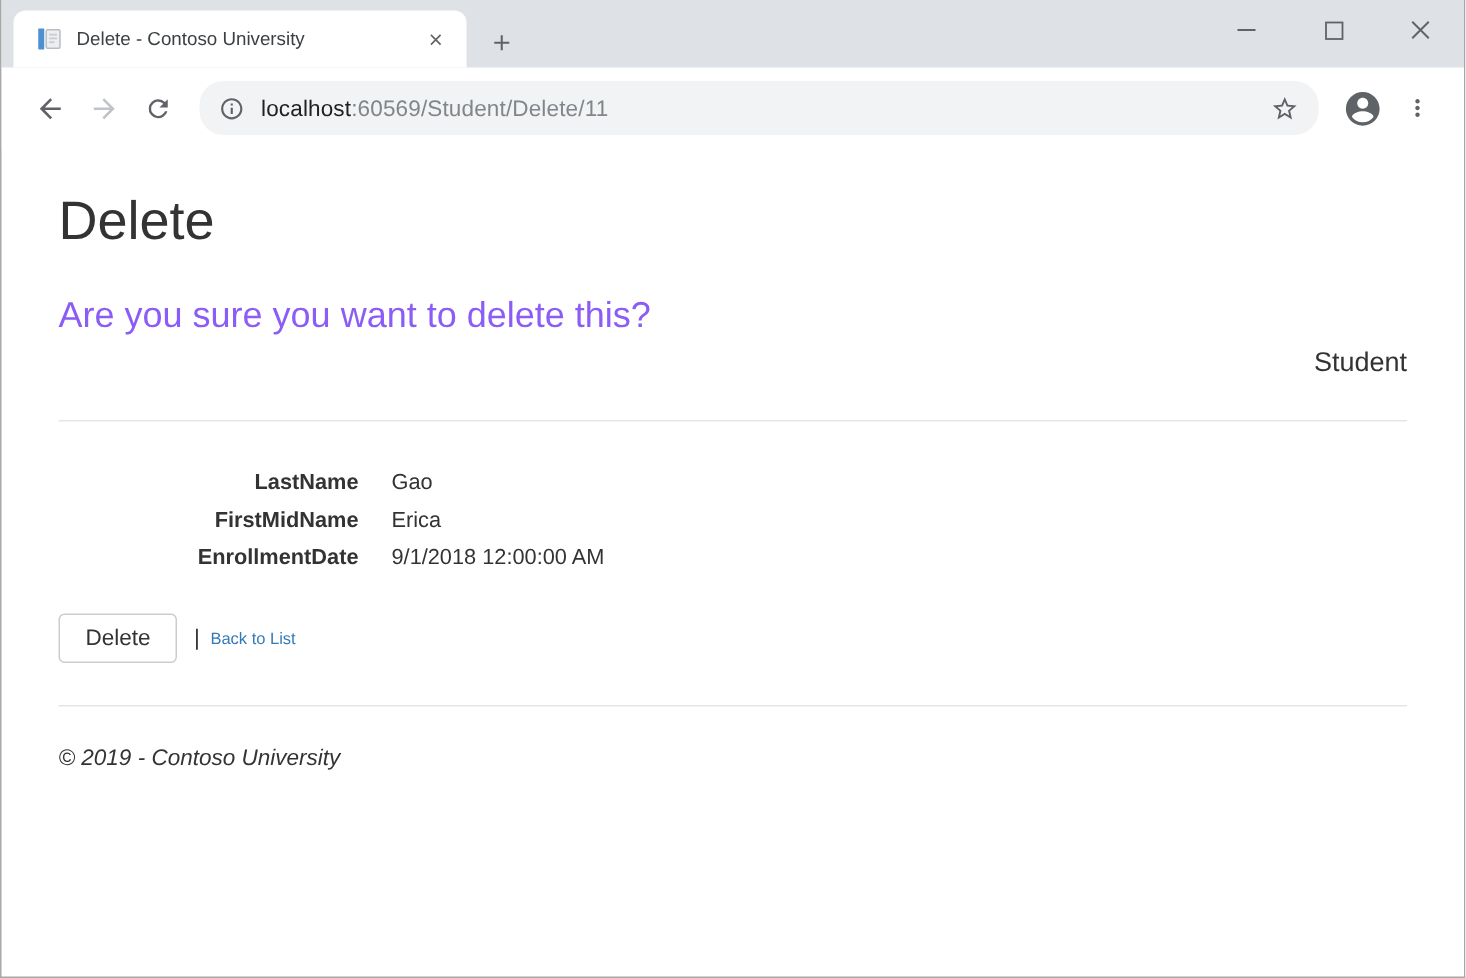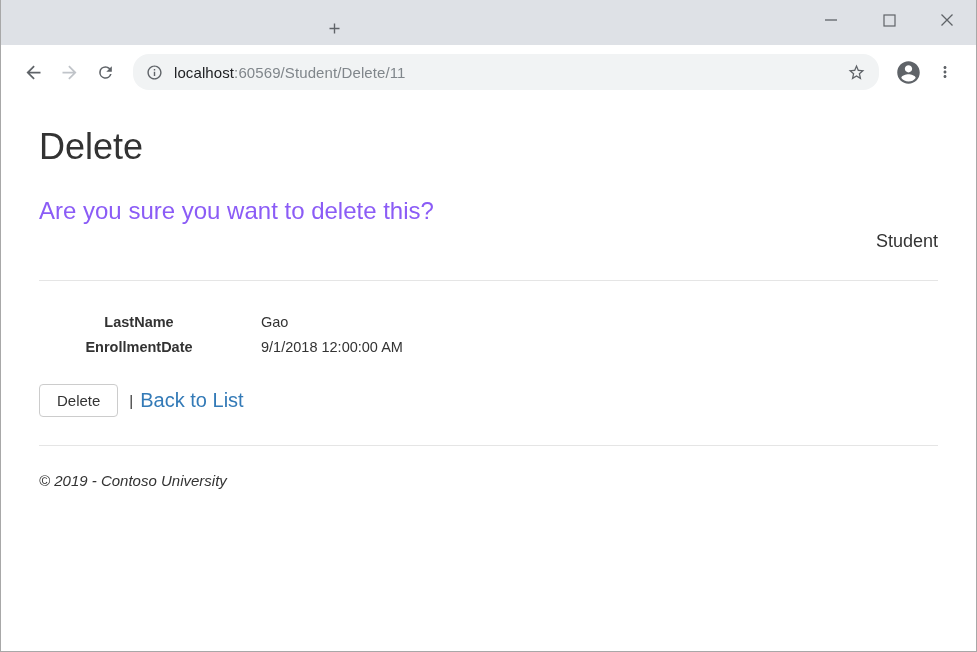--- a/index.html
+++ b/index.html
@@ -151,21 +151,21 @@
   }
   .content hr {
     border: 0;
     border-top: 1px solid #e5e5e5;
     margin-top: 28px;
   }
   .dl { margin-top: 29px; }
   .dl-row { display: flex; line-height: 25px; }
   .dl-label {
     width: 200px;
-    text-align: center;
+    text-align: right;
     font-weight: bold;
     font-size: 14.5px;
   }
   .dl-value { margin-left: 22px; font-size: 14.5px; }
 
   .actions {
     margin-top: 24px;
     display: flex;
     align-items: center;
   }
@@ -174,33 +174,50 @@
     font-size: 15px;
     color: #333;
     background: #fff;
     border: 1px solid #ccc;
     border-radius: 4px;
     padding: 7px 17px;
     cursor: pointer;
   }
   .sep { margin: 0 7px 0 11px; font-size: 15px; color: #333; }
   .back-link {
-    font-size: 20px;
+    font-size: 11px;
     color: #337ab7;
     text-decoration: none;
     cursor: pointer;
   }
   .footer-text { margin-top: 26px; font-size: 15px; color: #333; font-style: italic; }
 </style>
 </head>
 <body>
 
 <div class="window">
 
   <div class="tabstrip">
+    <div class="tab">
+      <span style="display:grid;place-items:center;">
+        <svg width="16" height="16" viewBox="0 0 16 16">
+          <rect x="0.5" y="1" width="4" height="14" rx="0.5" fill="#4d8fd1"></rect>
+          <rect x="5.8" y="1.8" width="9.2" height="12.4" rx="1" fill="#eceef0" stroke="#b9bdc3" stroke-width="1"></rect>
+          <rect x="7.8" y="4.5" width="5.2" height="1.2" fill="#c9cdd2"></rect>
+          <rect x="7.8" y="7" width="5.2" height="1.2" fill="#c9cdd2"></rect>
+          <rect x="7.8" y="9.5" width="3.4" height="1.2" fill="#c9cdd2"></rect>
+        </svg>
+      </span>
+      <span class="tab-title">Delete - Contoso University</span>
+      <span class="tab-close">
+        <svg width="11" height="11" viewBox="0 0 24 24" fill="none" stroke="#5f6368" stroke-width="2.4">
+          <path d="M5 5l14 14M19 5L5 19"></path>
+        </svg>
+      </span>
+    </div>
     <span class="new-tab" style="top:17px;">
       <svg width="15" height="15" viewBox="0 0 24 24" fill="none" stroke="#5f6368" stroke-width="2.2">
         <path d="M12 4v16M4 12h16"></path>
       </svg>
     </span>
     <div class="win-controls">
       <span class="win-btn">
         <svg width="14" height="14" viewBox="0 0 14 14">
             <path d="M1 7h12" stroke="#5f6368" stroke-width="1.3"></path>
           </svg>
@@ -265,20 +282,24 @@
     <h3>Are you sure you want to delete this?</h3>
     <h4>Student</h4>
     <hr>
 
     <div class="dl">
       <div class="dl-row">
         <span class="dl-label">LastName</span>
         <span class="dl-value">Gao</span>
       </div>
       <div class="dl-row">
+        <span class="dl-label">FirstMidName</span>
+        <span class="dl-value">Erica</span>
+      </div>
+      <div class="dl-row">
         <span class="dl-label">EnrollmentDate</span>
         <span class="dl-value">9/1/2018 12:00:00 AM</span>
       </div>
     </div>
 
     <div class="actions">
       <button class="btn-delete">Delete</button>
       <span class="sep">|</span>
       <a class="back-link">Back to List</a>
     </div>

